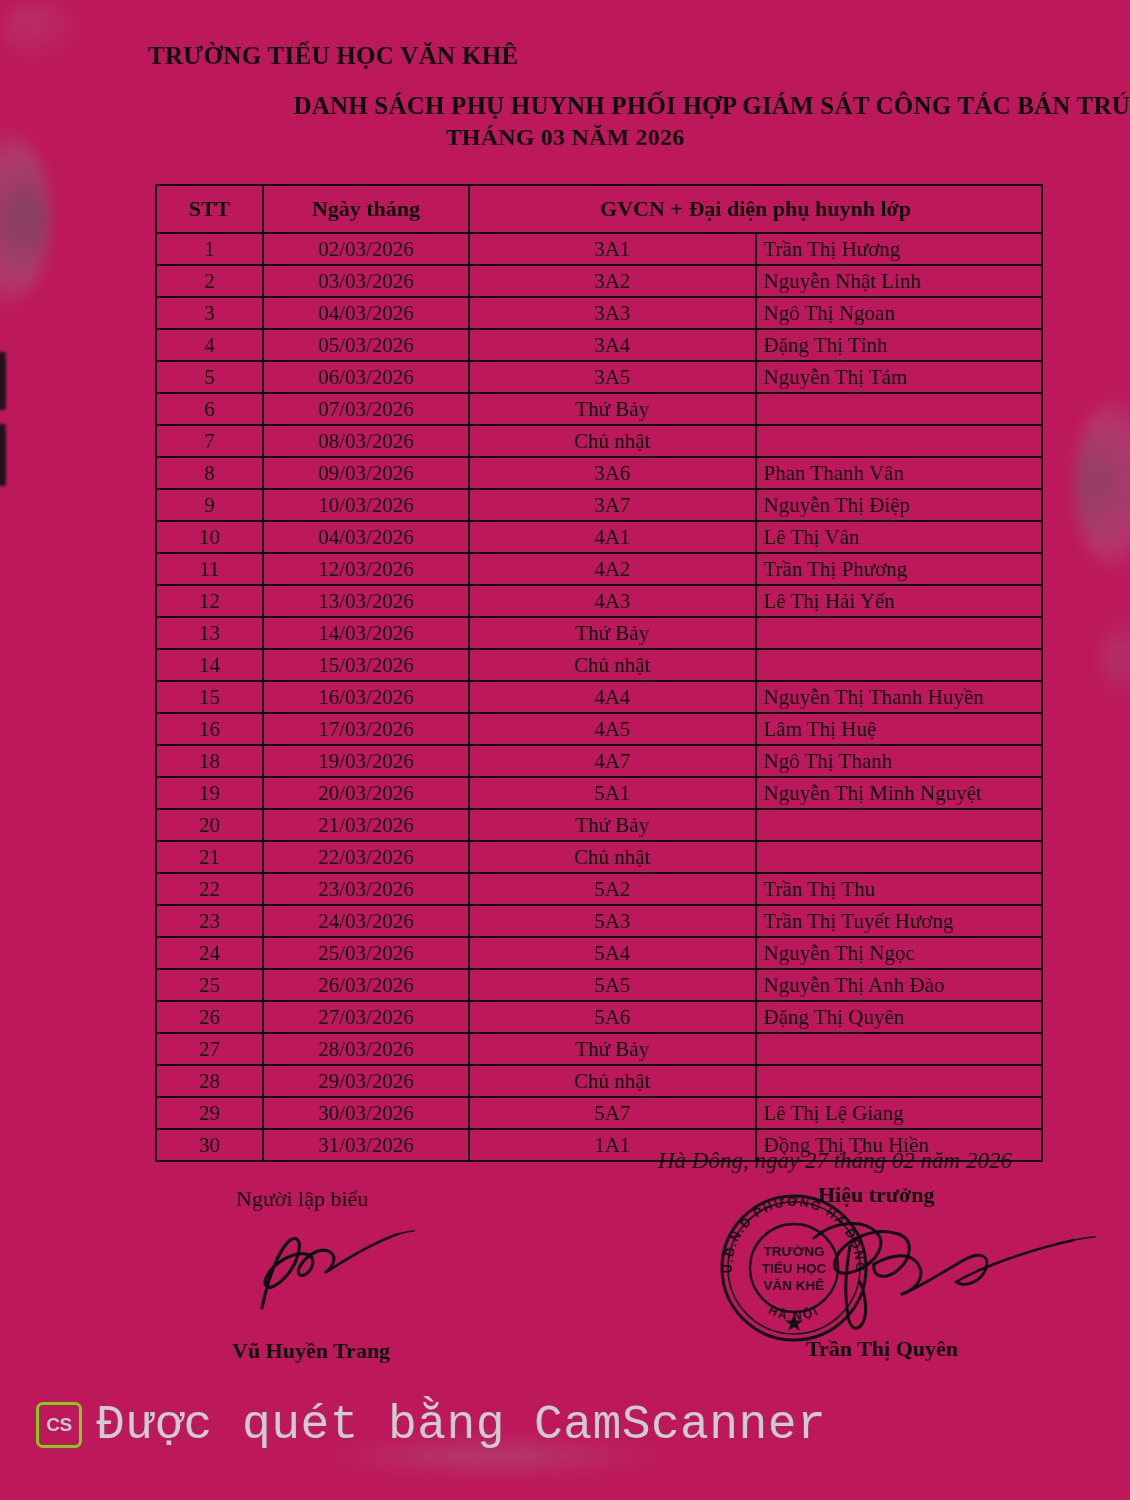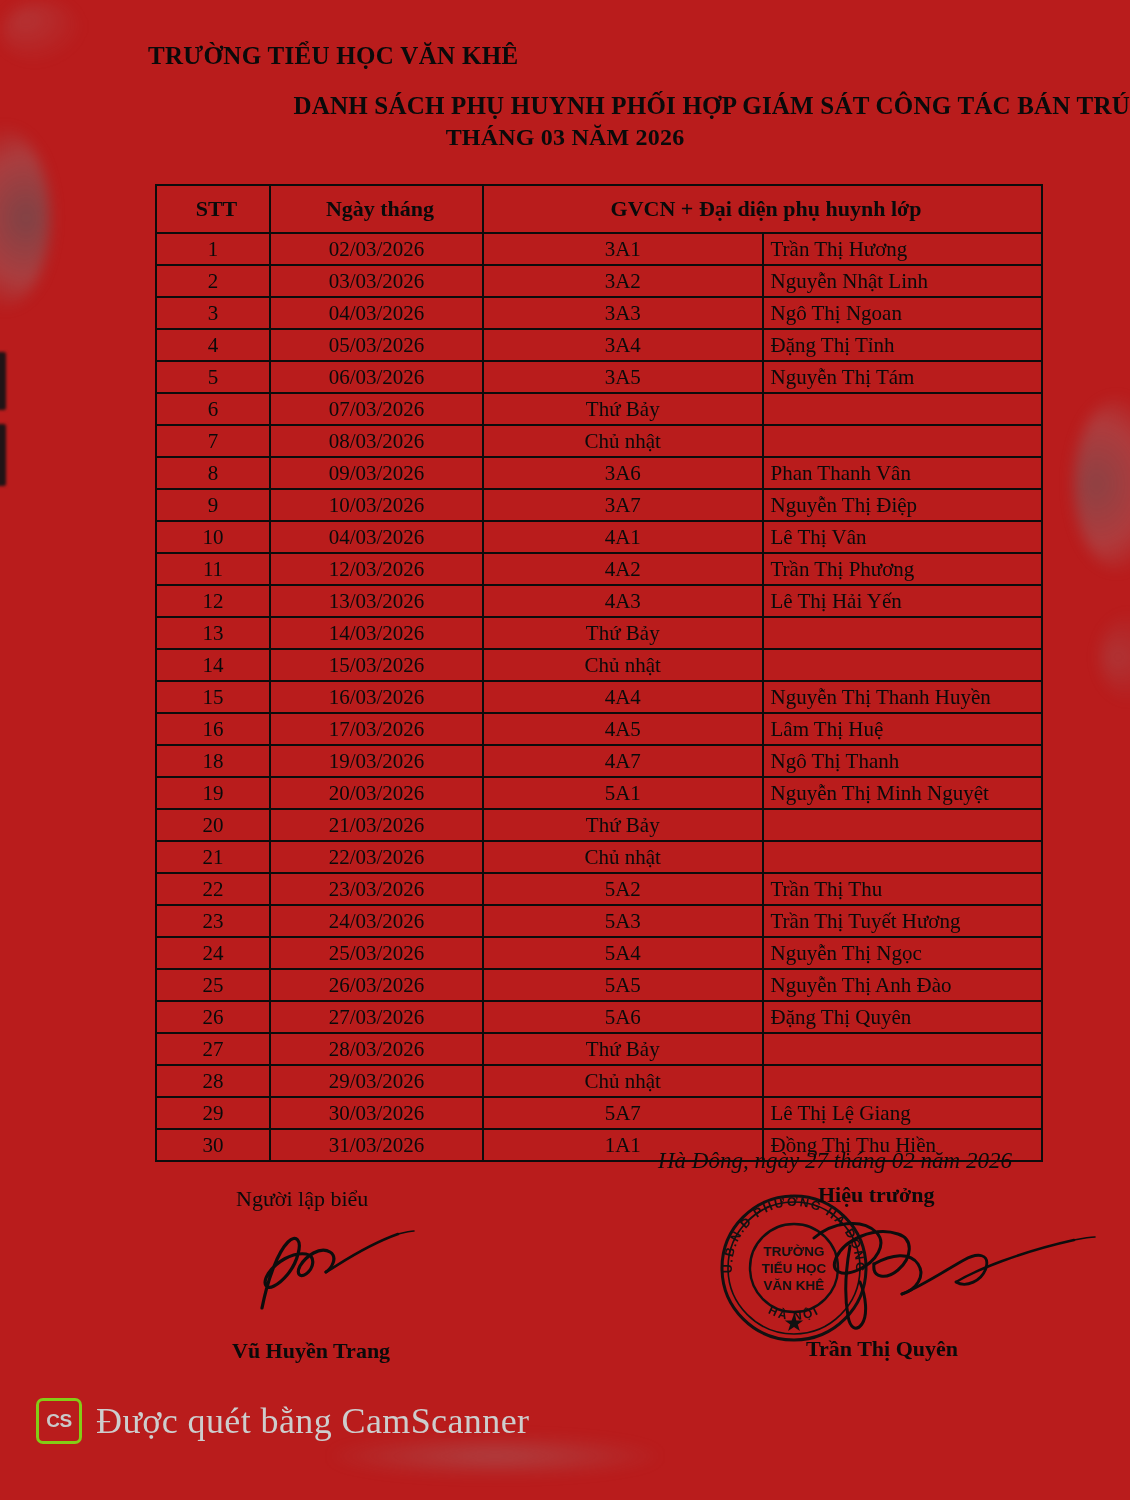--- a/index.html
+++ b/index.html
@@ -13,21 +13,21 @@
     position: relative;
     overflow: hidden;
     font-family: "Liberation Serif", "DejaVu Serif", serif;
     color: #0a0a0a;
     -webkit-font-smoothing: antialiased;
   }
 
   .page {
     position: absolute;
     inset: 0;
-    background: #b91c1c;
+    background: #be185d;
   }
 
   
   .smudge {
     position: absolute;
     pointer-events: none;
     border-radius: 50%;
     filter: blur(7px);
   }
   .smudge-left-top {
@@ -119,21 +119,20 @@
     font-size: 21px;
     line-height: 1;
     color: #0a0a0a;
   }
   table.sched thead th {
     height: 46px;
     font-weight: bold;
     text-align: center;
     vertical-align: middle;
     font-size: 22px;
-    padding-left: 7px;
   }
   table.sched tbody td {
     height: 30px;
     vertical-align: middle;
   }
   .c-stt   { width: 105px;  text-align: center; }
   .c-date  { width: 204px;  text-align: center; }
   .c-class { width: 144px;  text-align: center; }
   .c-name  { width: 435px;  text-align: left; padding-left: 7px !important; }
 
@@ -228,22 +227,22 @@
     display: flex;
     align-items: center;
     justify-content: center;
     font-family: "Liberation Sans", sans-serif;
     font-size: 19px;
     font-weight: bold;
     color: #c9c9c9;
     letter-spacing: -0.5px;
   }
   .cam-text {
-    font-family: Liberation Serif, serif;
-    font-size: 36px;
+    font-family: Liberation Mono, monospace;
+    font-size: 48px;
     color: #cdcdcd;
     letter-spacing: 0.4px;
     white-space: nowrap;
   }
 </style>
 </head>
 <body>
 
 <div class="page">
 

